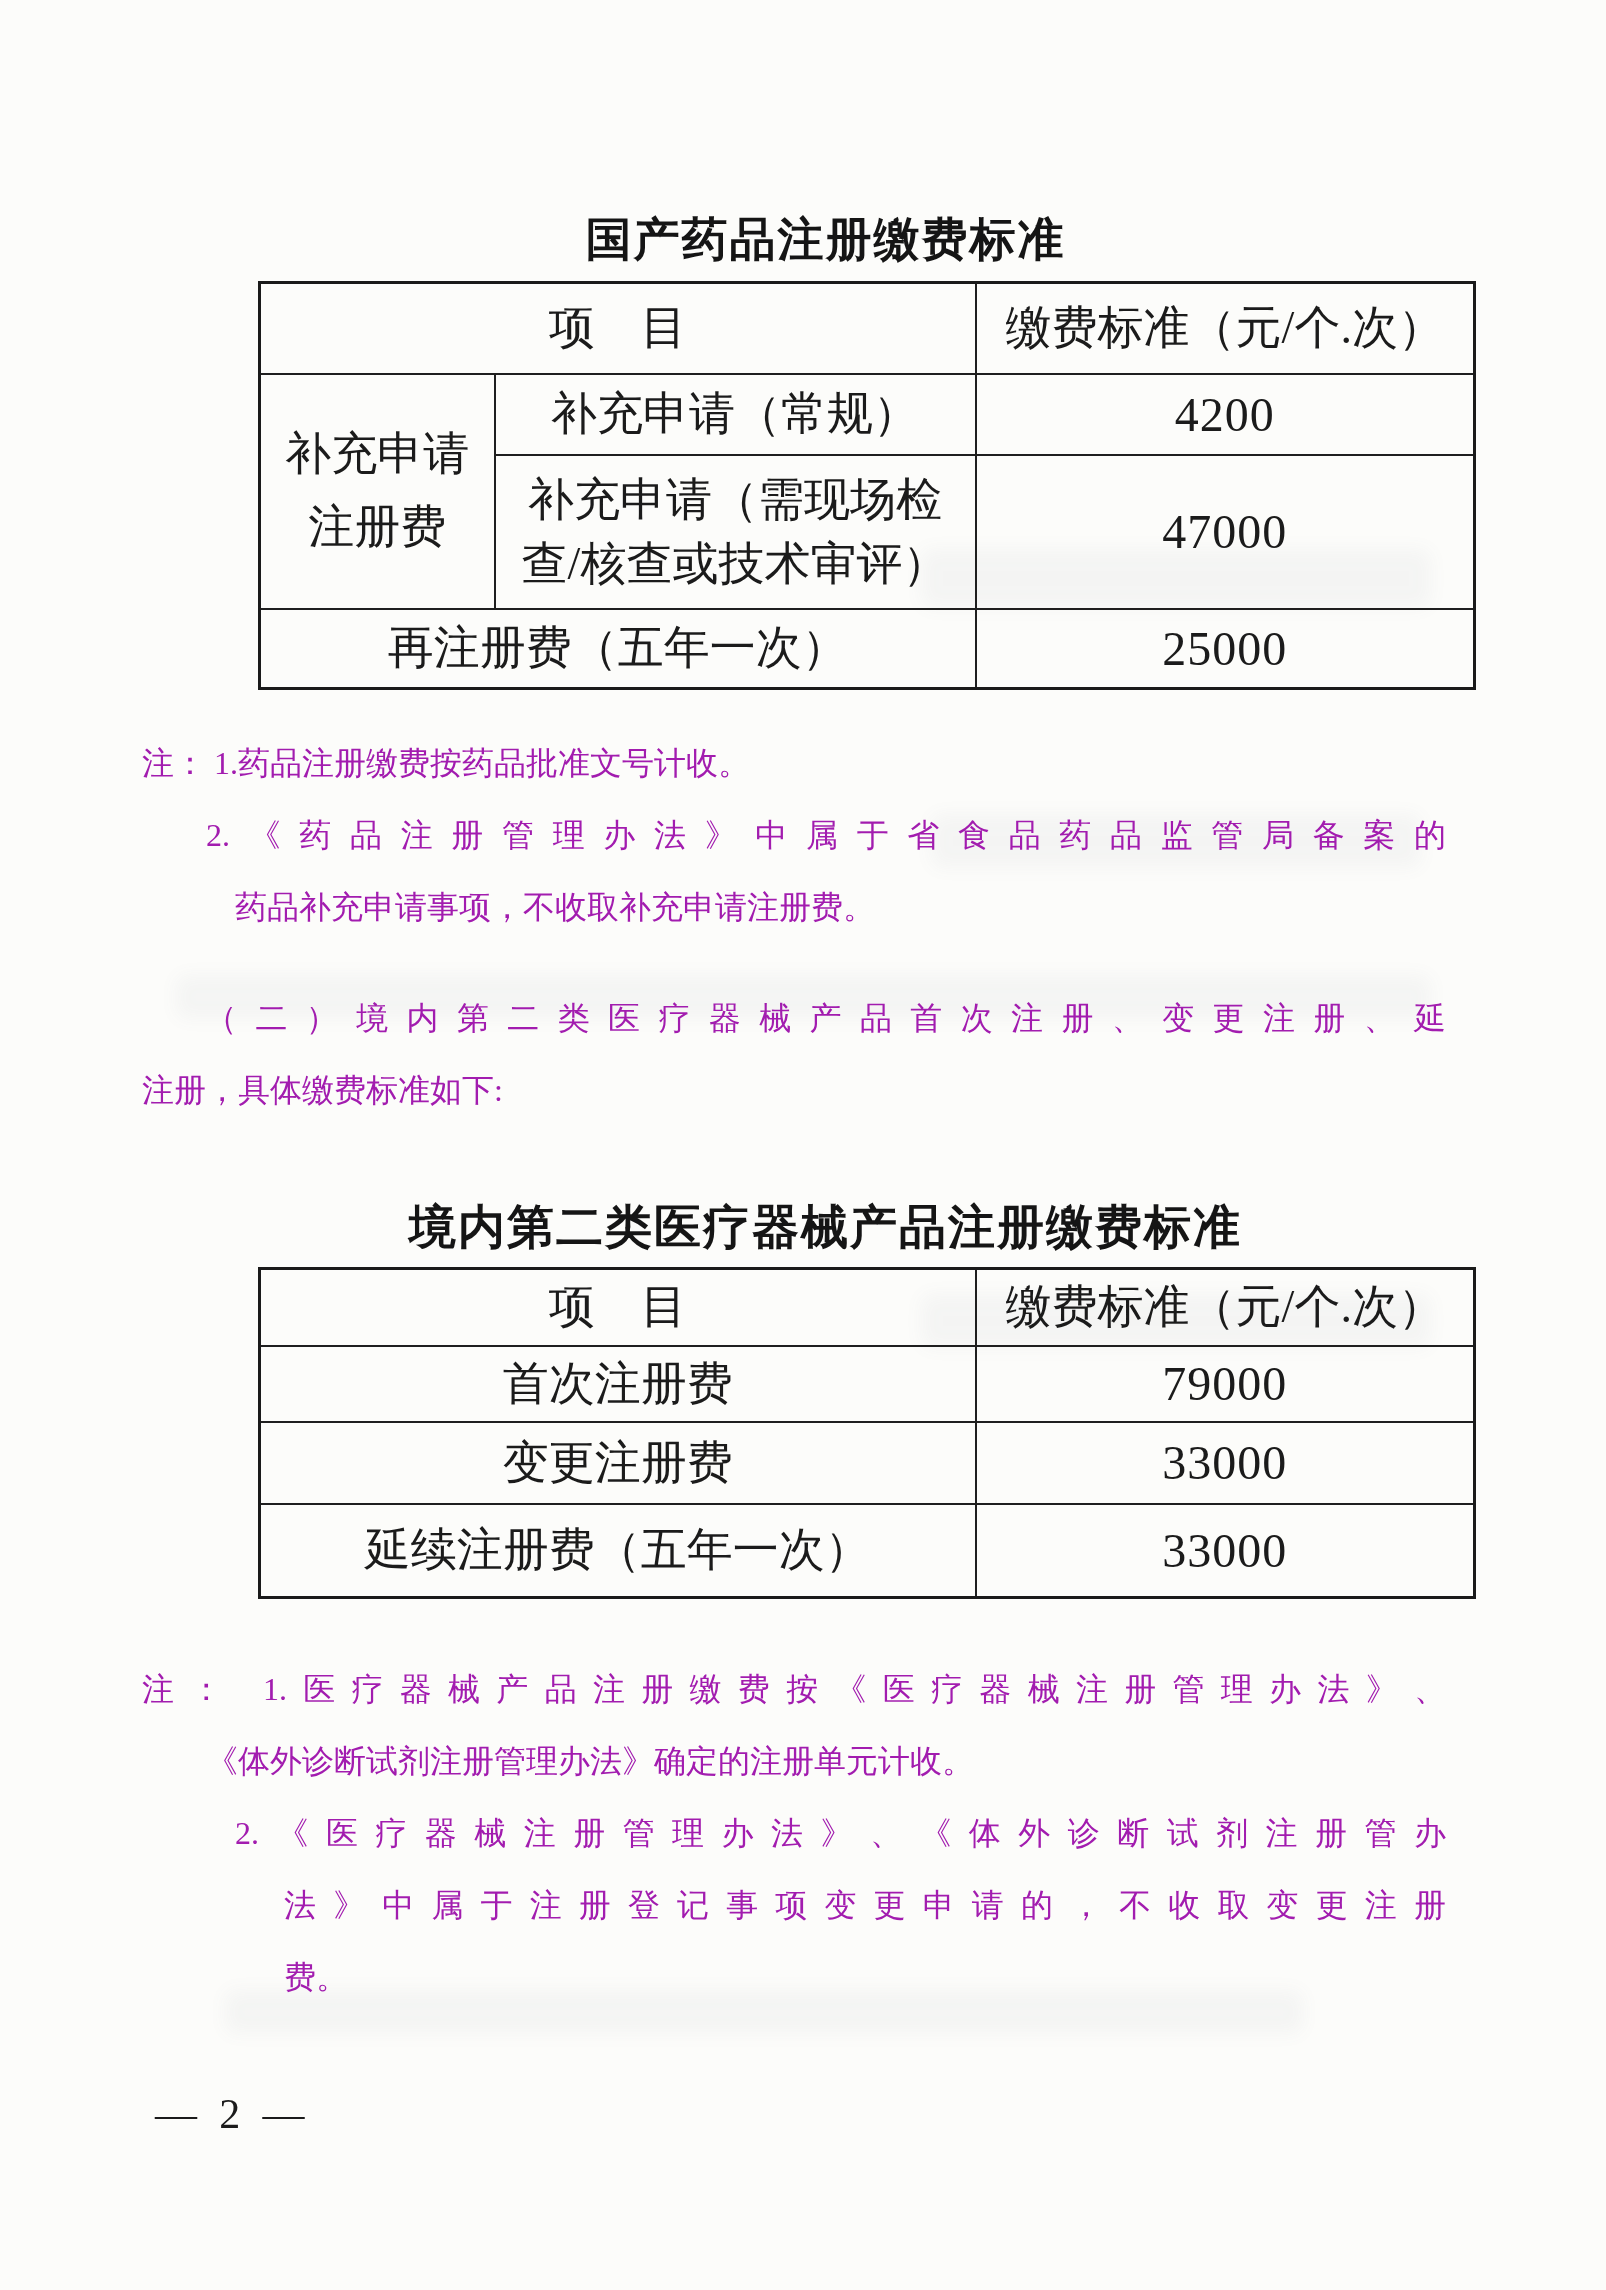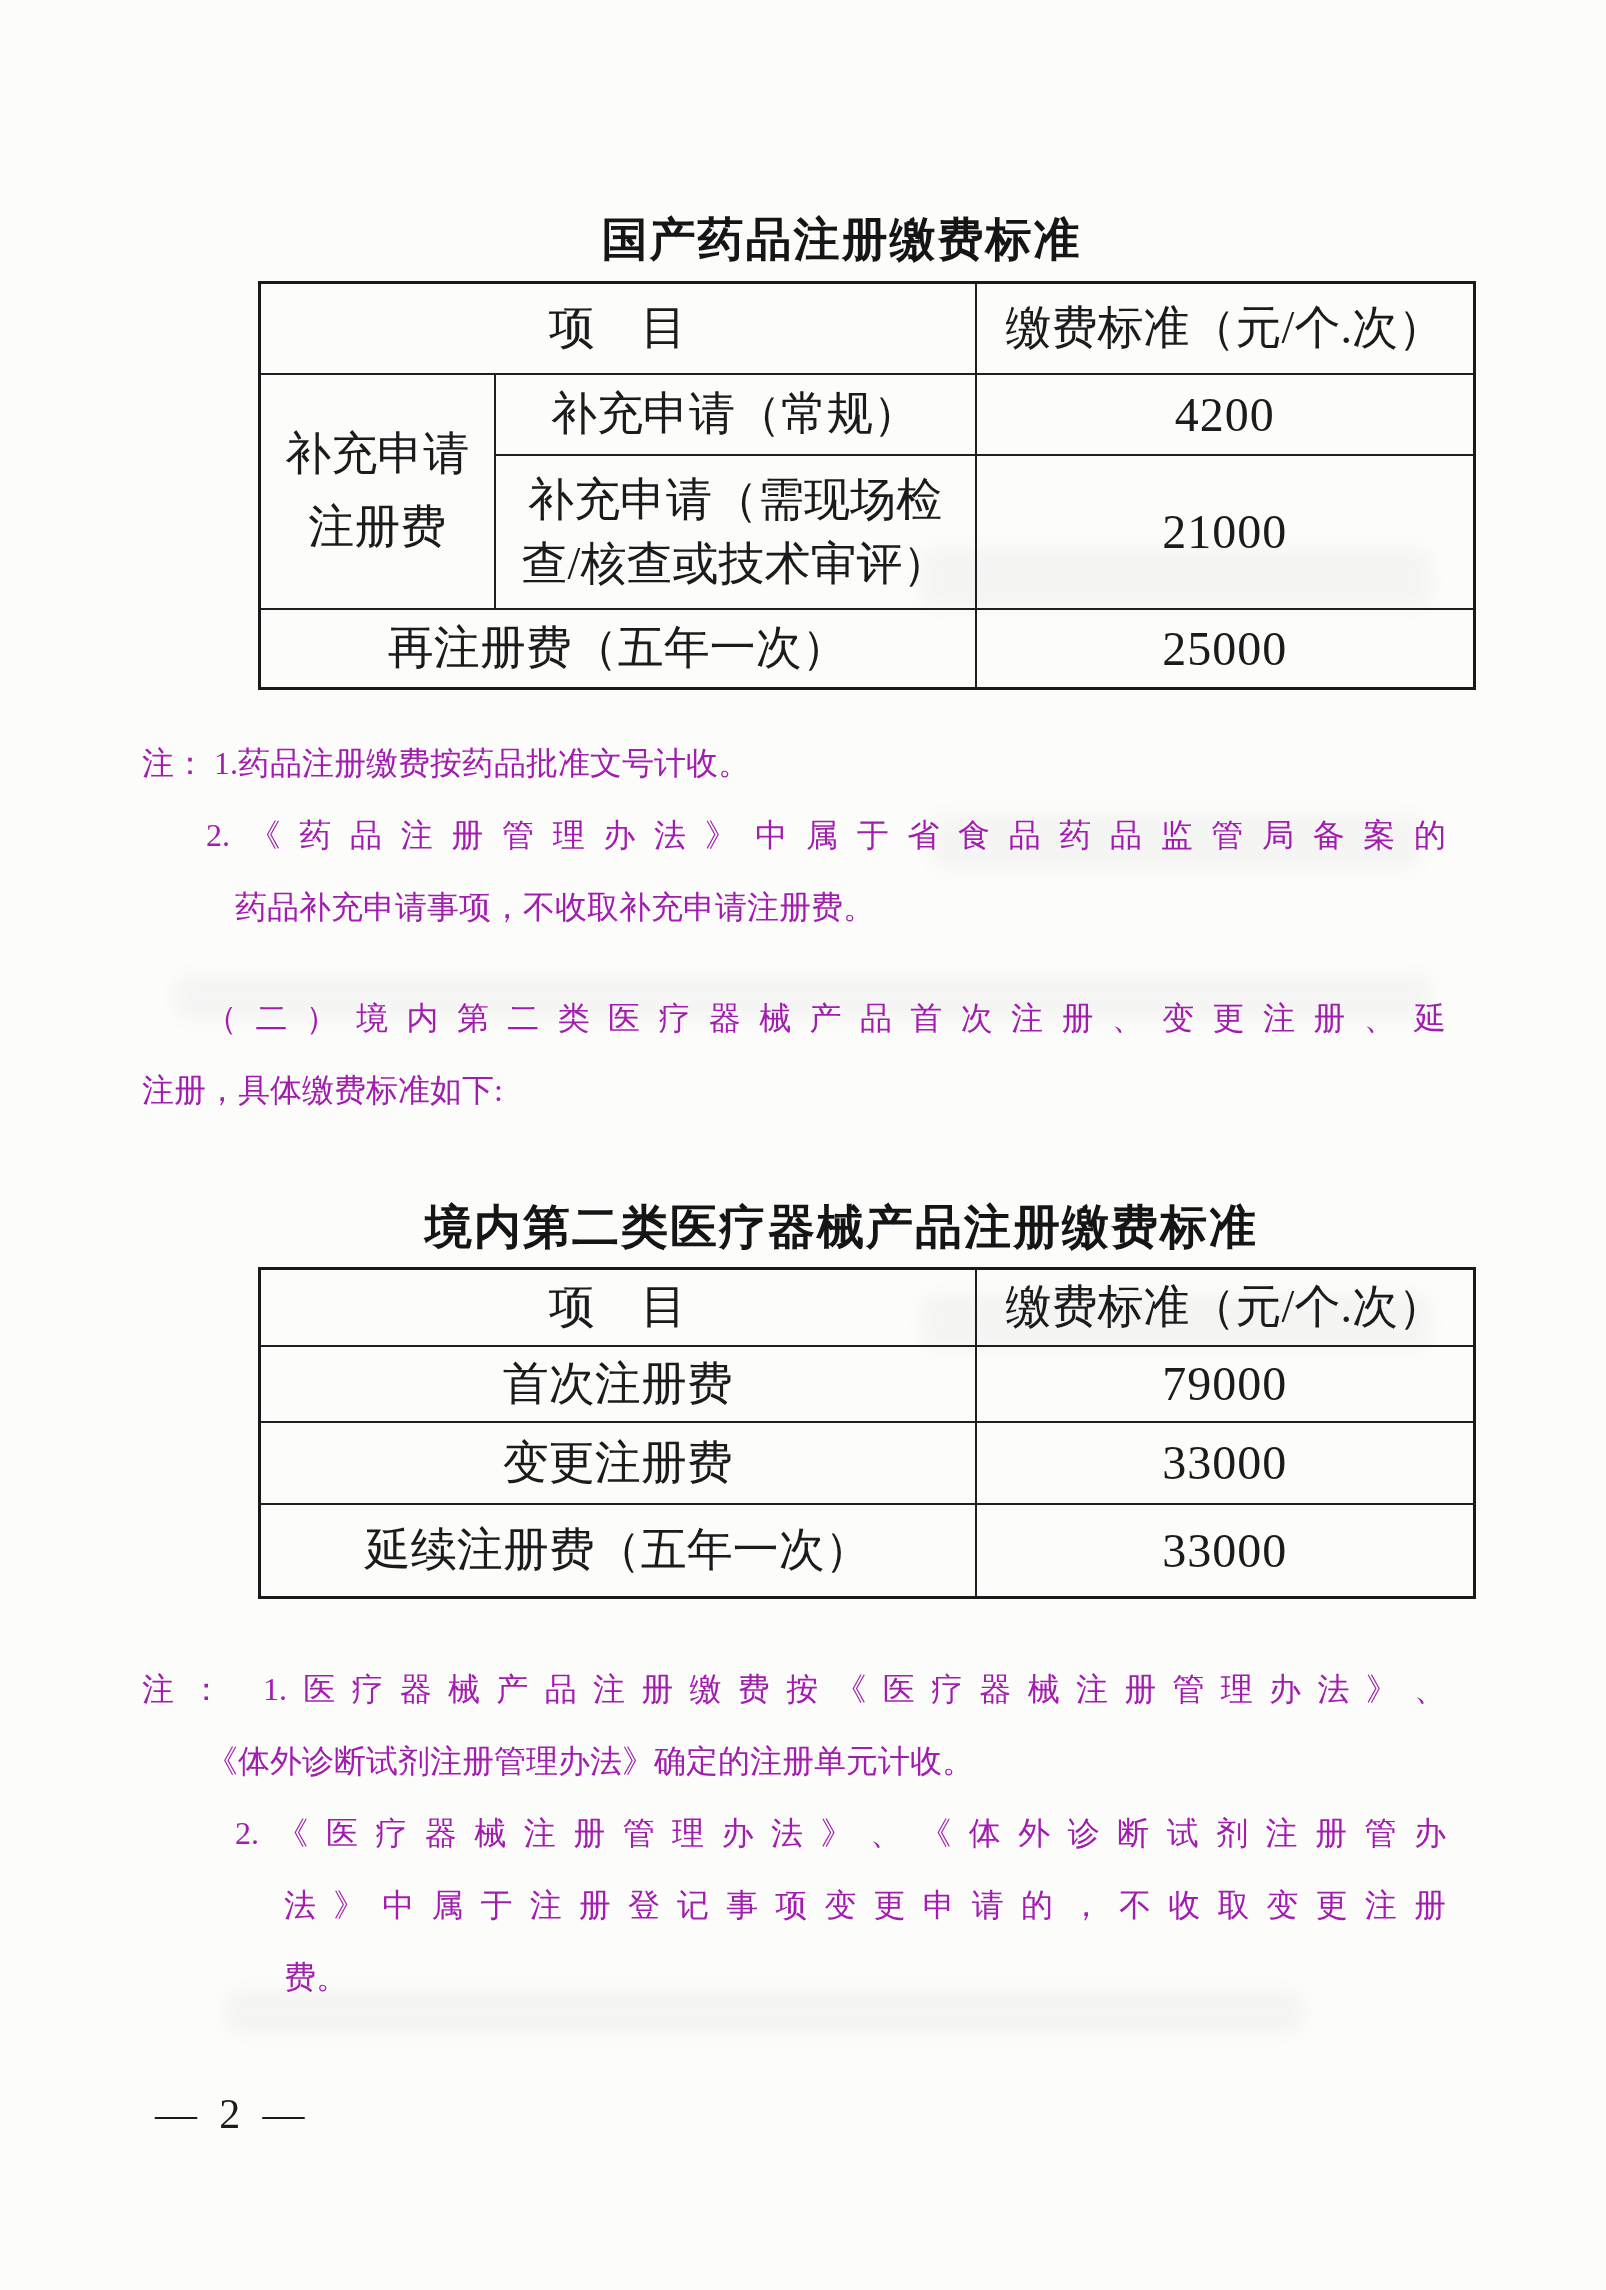--- a/index.html
+++ b/index.html
@@ -17,21 +17,21 @@
   .artifact {
     position: absolute;
     background: #6b7280;
     opacity: 0.05;
     filter: blur(8.8px);
     border-radius: 9.8px;
     pointer-events: none;
   }
   .doc-title {
     position: absolute;
-    left: 234px;
+    left: 218px;
     width: 1215px;
     text-align: center;
     font-family: "Liberation Sans", "DejaVu Sans", sans-serif;
     font-weight: 700;
     color: #151515;
     letter-spacing: 2px;
   }
   .title-1 { top: 209px; font-size: 46px; }
   .title-2 { top: 1196px; font-size: 47px; }
 
@@ -134,21 +134,21 @@
         <div>注册费</div>
       </td>
       <td>补充申请（常规）</td>
       <td class="fee-value">4200</td>
     </tr>
     <tr class="t1-row2">
       <td class="two-line">
         <div>补充申请（需现场检</div>
         <div>查/核查或技术审评）</div>
       </td>
-      <td class="fee-value">21000</td>
+      <td class="fee-value">47000</td>
     </tr>
     <tr class="t1-row3">
       <td colspan="2">再注册费（五年一次）</td>
       <td class="fee-value">25000</td>
     </tr>
   </tbody>
     </table>
 
   <div class="text-block notes-1">
     <div class="line">注： 1.药品注册缴费按药品批准文号计收。</div>

